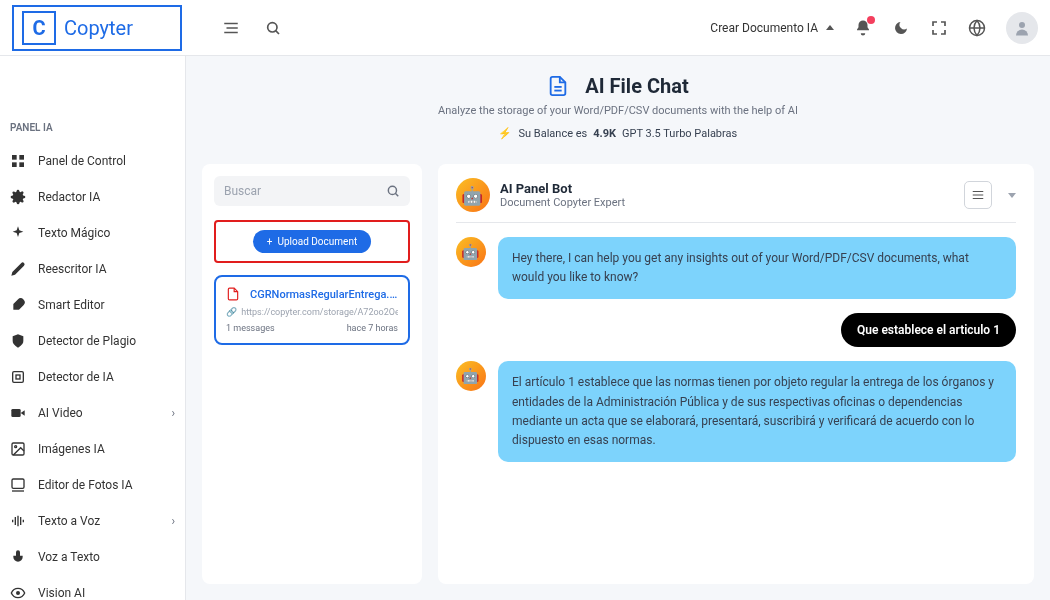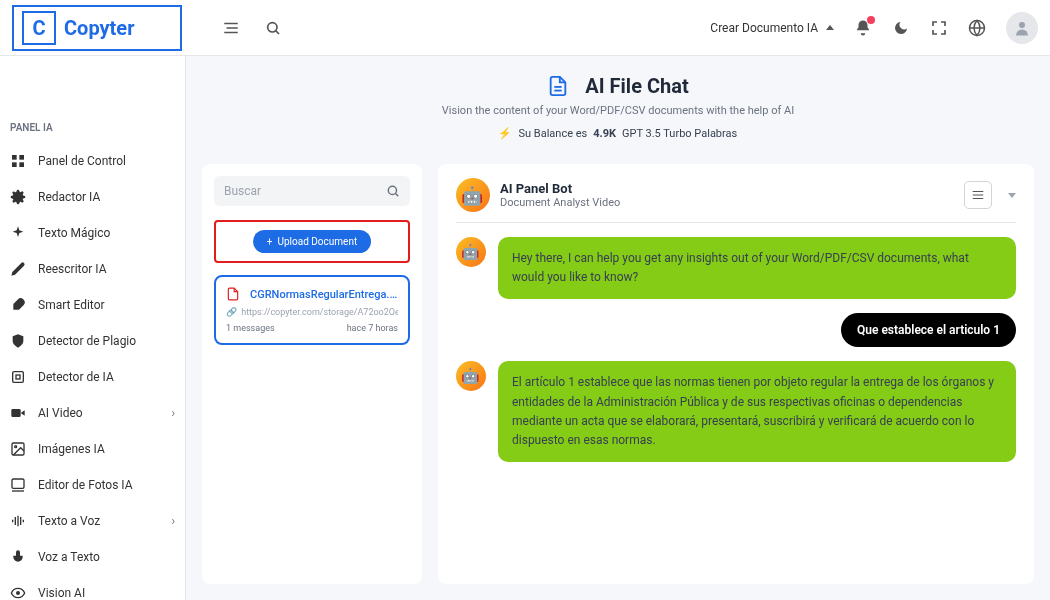--- a/index.html
+++ b/index.html
@@ -2,21 +2,21 @@
 <html><head>
   <meta charset="utf-8">
   <style>
     * { margin: 0; padding: 0; box-sizing: border-box; font-family: -apple-system, BlinkMacSystemFont, 'Segoe UI', Roboto, sans-serif; }
     body { background: #fff; width: 1050px; height: 600px; overflow: hidden; }
     
     
     .header { display: flex; align-items: center; height: 56px; border-bottom: 1px solid #e5e7eb; padding: 0 12px; }
     .logo-box { border: 2px solid #1e6be6; width: 170px; display: flex; align-items: center; gap: 8px; padding: 4px 8px; }
     .logo-icon { width: 34px; height: 34px; border: 2.5px solid #1e6be6; display: flex; align-items: center; justify-content: center; color: #1e6be6; font-weight: 700; font-size: 20px; }
-    .logo-text { color: #1e6be6; font-weight: 700; font-size: 20px; }
+    .logo-text { color: #1e6be6; font-weight: 400; font-size: 20px; }
     .header-left-icons { display: flex; gap: 24px; margin-left: 40px; }
     .header-icon { width: 18px; height: 18px; cursor: pointer; color: #555; display: flex; align-items: center; justify-content: center; }
     .header-right { margin-left: auto; display: flex; align-items: center; gap: 20px; }
     .create-doc { display: flex; align-items: center; gap: 8px; font-size: 12px; color: #333; cursor: pointer; }
     .chevron-up { border-left: 4px solid transparent; border-right: 4px solid transparent; border-bottom: 5px solid #555; }
     .bell-wrap { position: relative; cursor: pointer; }
     .bell-dot { position: absolute; top: -3px; right: -3px; width: 8px; height: 8px; background: #f43f5e; border-radius: 50%; }
     .avatar-circle { width: 32px; height: 32px; border-radius: 50%; background: #e5e7eb; display: flex; align-items: center; justify-content: center; color: #9ca3af; cursor: pointer; }
     
     
@@ -60,21 +60,21 @@
     .chat-header-row { display: flex; align-items: center; gap: 10px; border-bottom: 1px solid #e5e7eb; padding-bottom: 10px; }
     .bot-avatar { width: 34px; height: 34px; border-radius: 50%; background: linear-gradient(135deg, #fbbf24, #f97316); display: flex; align-items: center; justify-content: center; font-size: 18px; flex-shrink: 0; }
     .bot-name { font-size: 13px; font-weight: 700; color: #1f2937; }
     .bot-role { font-size: 11px; color: #6b7280; }
     .menu-icon { margin-left: auto; width: 28px; height: 28px; border: 1px solid #d1d5db; border-radius: 5px; display: flex; align-items: center; justify-content: center; cursor: pointer; color: #555; }
     .caret-down { margin-left: 6px; border-left: 4px solid transparent; border-right: 4px solid transparent; border-top: 5px solid #9ca3af; }
     
     .chat-body { padding-top: 14px; }
     .msg-row { display: flex; gap: 12px; margin-bottom: 14px; align-items: flex-start; }
     .msg-avatar { width: 30px; height: 30px; border-radius: 50%; background: linear-gradient(135deg, #fbbf24, #f97316); flex-shrink: 0; display: flex; align-items: center; justify-content: center; font-size: 15px; }
-    .msg-bubble { background: #84cc16; border-radius: 10px; padding: 12px 14px; font-size: 12px; color: #374151; line-height: 1.6; flex: 1; }
+    .msg-bubble { background: #7dd3fc; border-radius: 10px; padding: 12px 14px; font-size: 12px; color: #374151; line-height: 1.6; flex: 1; }
     .user-row { display: flex; justify-content: flex-end; margin-bottom: 14px; }
     .user-bubble { background: #000; color: #fff; border-radius: 18px; padding: 10px 16px; font-size: 12px; font-weight: 600; }
     
     svg { display: block; }
   </style>
 </head>
 <body>
 
 <div class="header">
   <div class="logo-box">
@@ -275,21 +275,21 @@
         <span>
             <svg width="22" height="22" viewBox="0 0 24 24" fill="none" stroke="#1e6be6" stroke-width="2">
               <path d="M14 2H6a2 2 0 0 0-2 2v16a2 2 0 0 0 2 2h12a2 2 0 0 0 2-2V8z"></path>
               <polyline points="14 2 14 8 20 8"></polyline>
               <line x1="8" y1="13" x2="16" y2="13"></line>
               <line x1="8" y1="17" x2="16" y2="17"></line>
             </svg>
           </span>
         <span class="page-title">AI File Chat</span>
       </div>
-      <div class="page-subtitle">Vision the content of your Word/PDF/CSV documents with the help of AI</div>
+      <div class="page-subtitle">Analyze the storage of your Word/PDF/CSV documents with the help of AI</div>
       <div class="balance-row">
         <span class="bolt">⚡</span>
         <span>Su Balance es</span>
         <span class="balance-amt">4.9K</span>
         <span>GPT 3.5 Turbo Palabras</span>
       </div>
     </div>
 
     <div class="content-row">
 
@@ -328,21 +328,21 @@
             <span>hace 7 horas</span>
           </div>
         </div>
       </div>
 
       <div class="chat-panel">
         <div class="chat-header-row">
           <div class="bot-avatar">🤖</div>
           <div>
             <div class="bot-name">AI Panel Bot</div>
-            <div class="bot-role">Document Analyst Video</div>
+            <div class="bot-role">Document Copyter Expert</div>
           </div>
           <div class="menu-icon">
             <svg width="14" height="14" viewBox="0 0 24 24" fill="none" stroke="currentColor" stroke-width="2">
                 <line x1="3" y1="6" x2="21" y2="6"></line>
                 <line x1="3" y1="12" x2="21" y2="12"></line>
                 <line x1="3" y1="18" x2="21" y2="18"></line>
               </svg>
           </div>
           <span class="caret-down"></span>
         </div>

